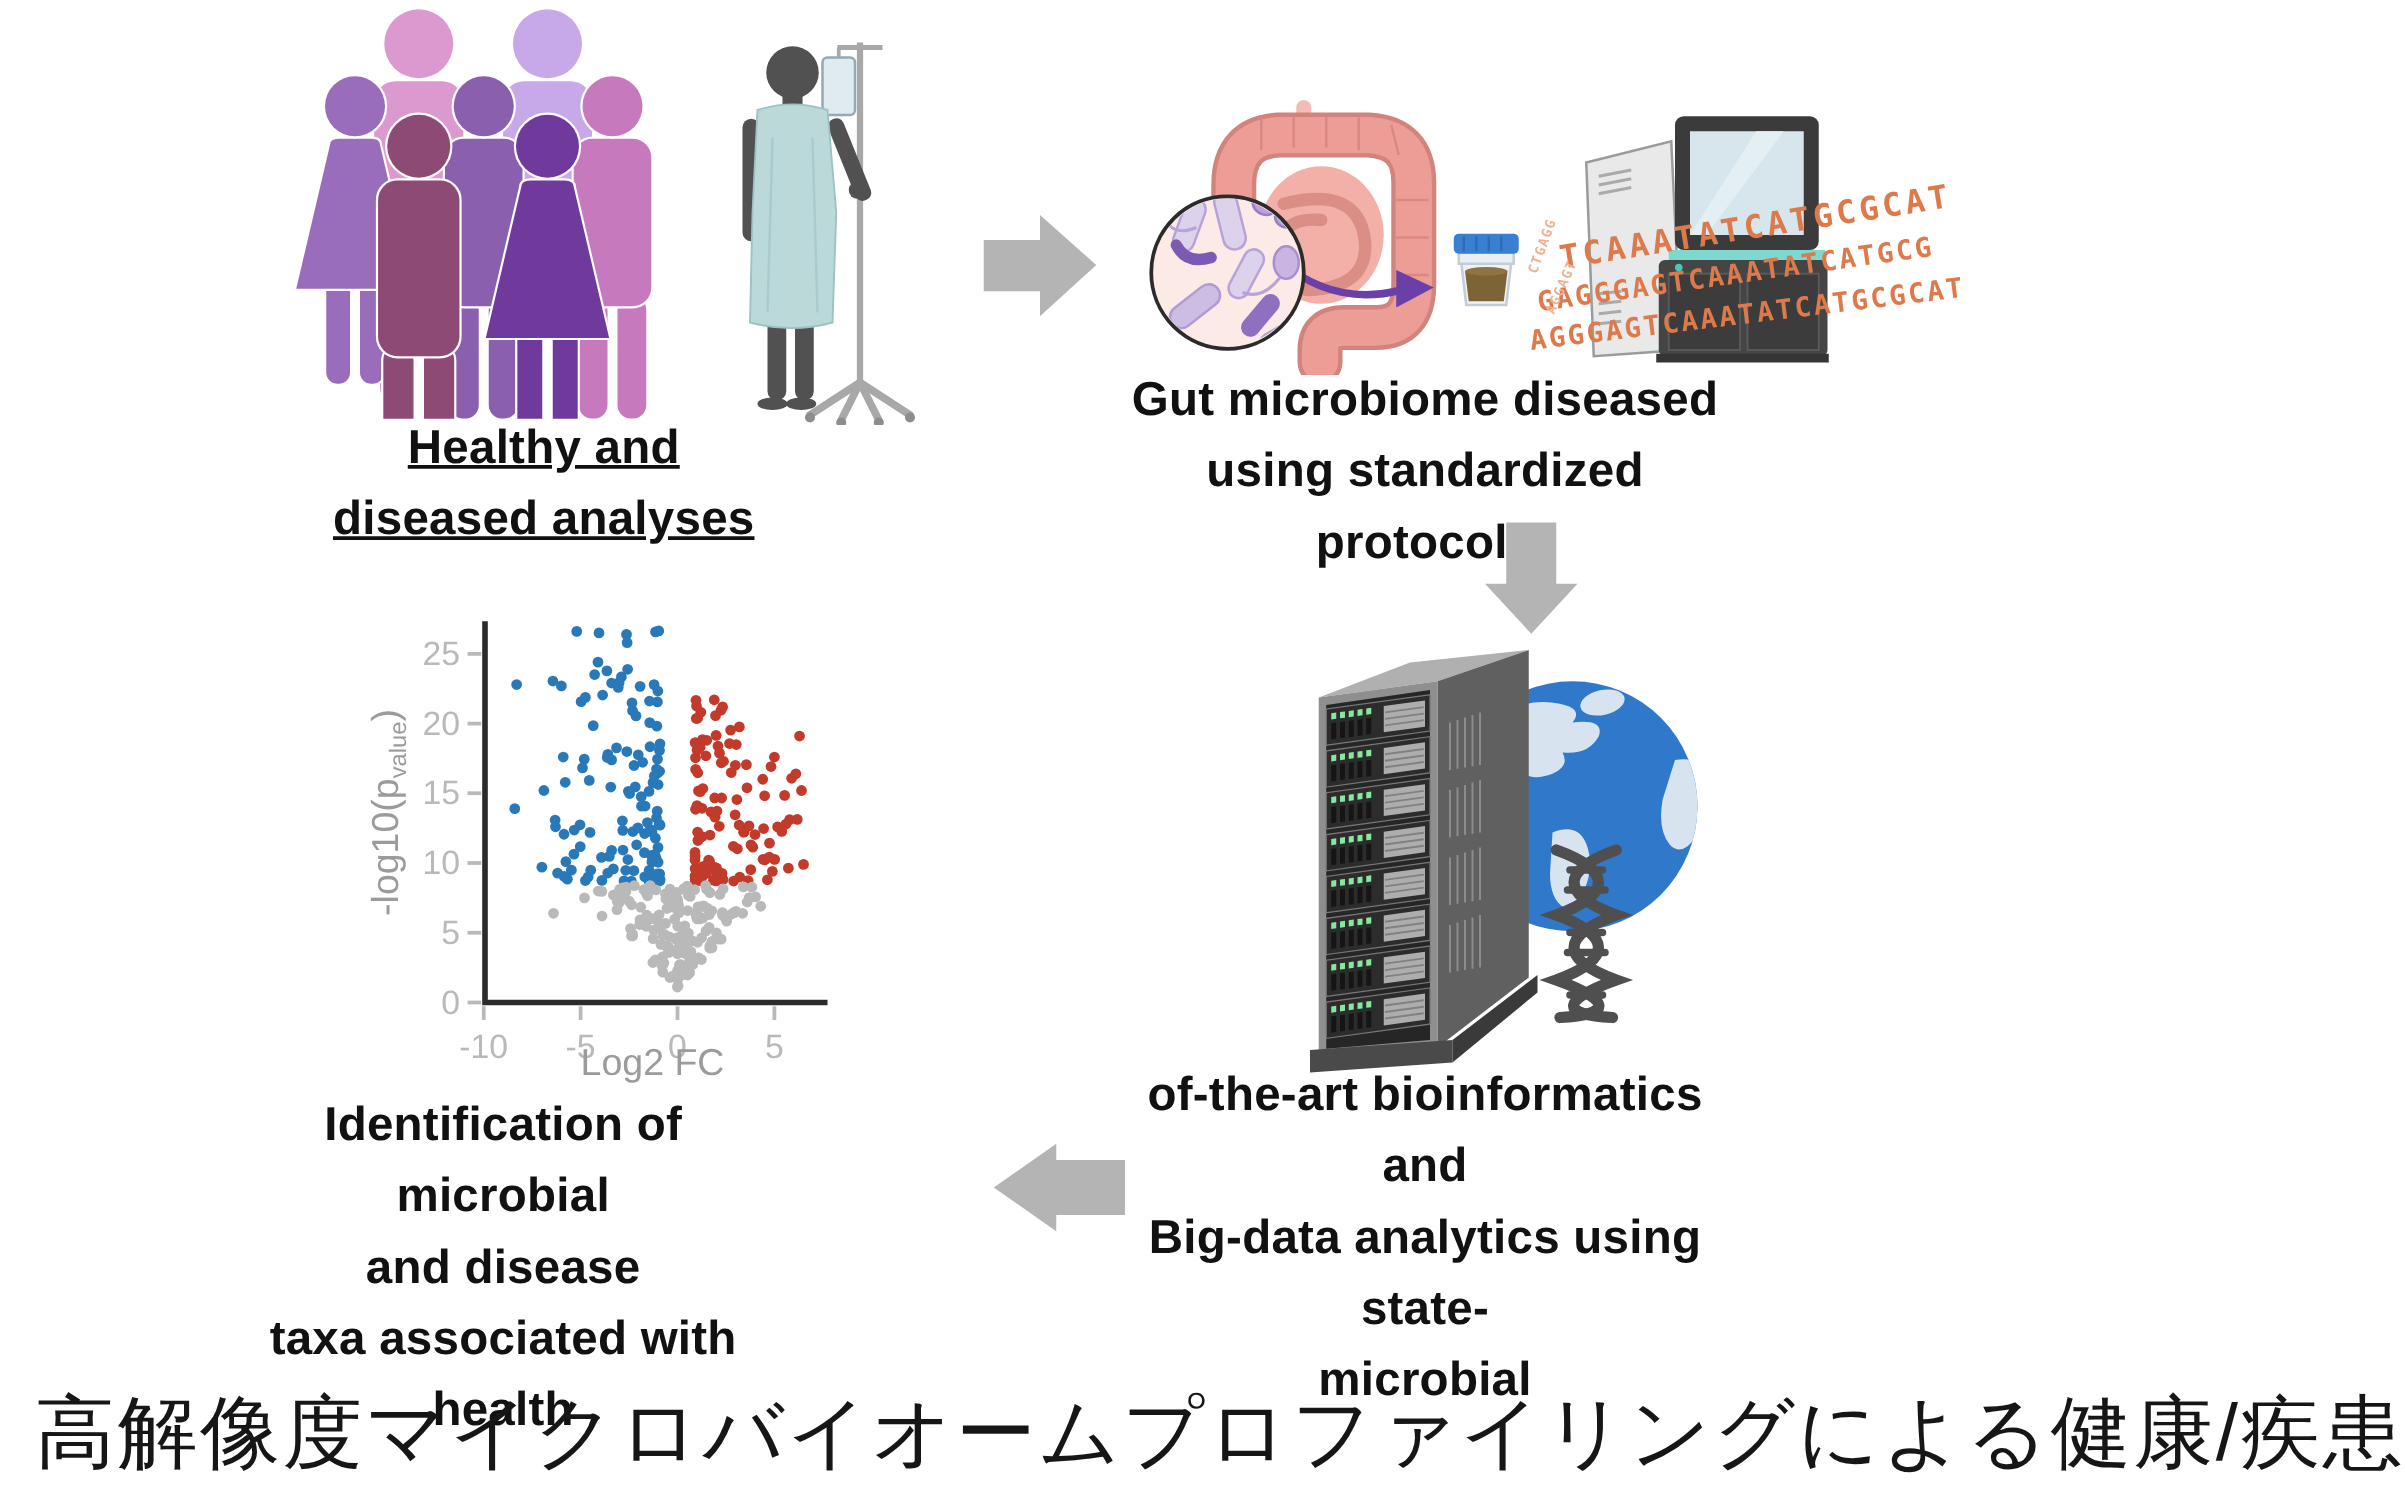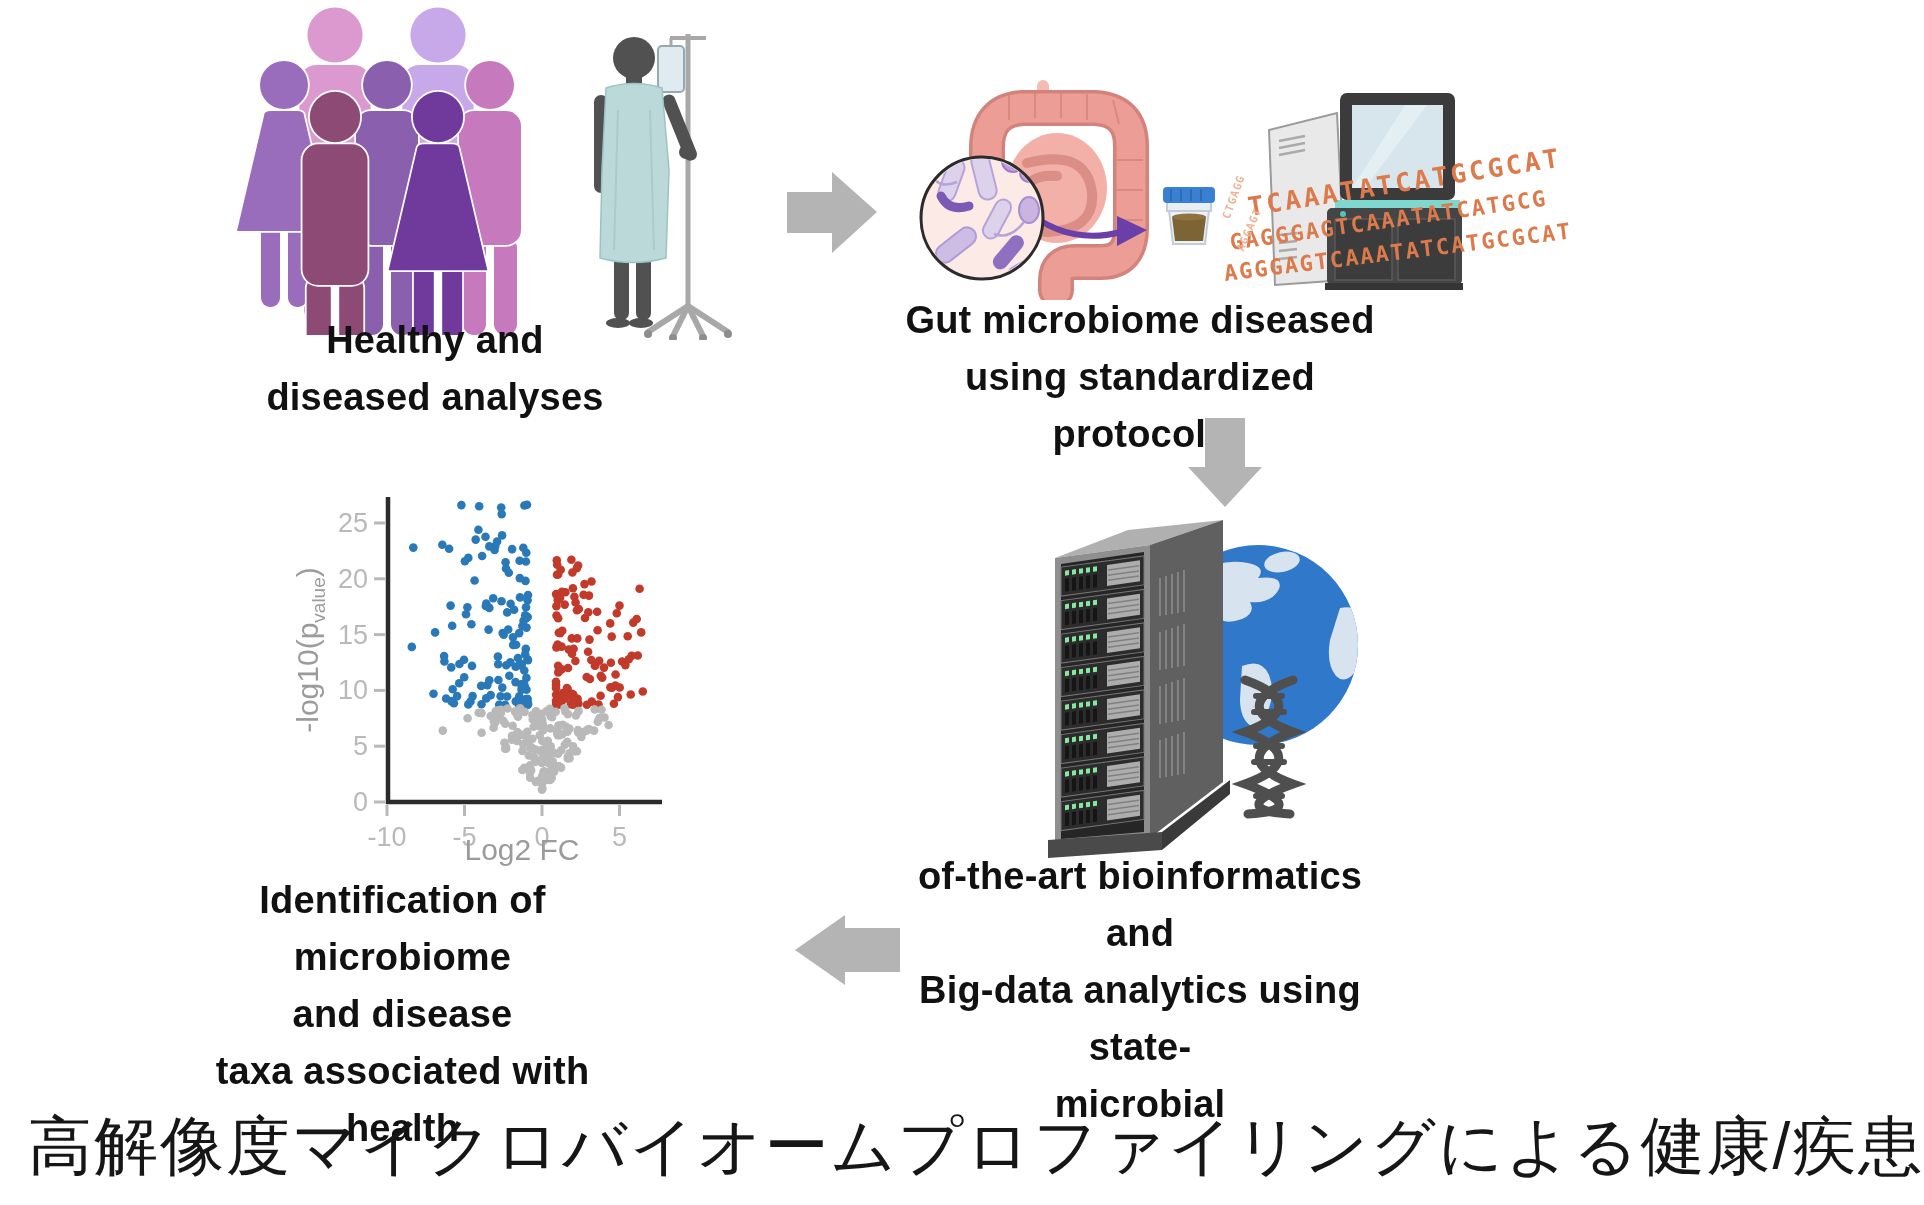--- a/index.html
+++ b/index.html
@@ -197,35 +197,35 @@
     <circle cx="88" cy="129" r="3" fill="#49c7bd"></circle>
     <rect x="70" y="198" width="138" height="7" fill="#353535"></rect>
   </svg>
 
   <div class="dna-row r0">TCAAATATCATGCGCAT</div>
   <div class="dna-row r1">GAGGGAGTCAAATATCATGCG</div>
   <div class="dna-row r2">AGGGAGTCAAATATCATGCGCAT</div>
   <div class="dna-row s0">CTGAGG</div>
   <div class="dna-row s1">AGGAGT</div>
 
-  <div class="step-label" style="left:240px;top:312px;width:390px;">
+  <div class="step-label" style="left:240px;top:330px;width:390px;text-decoration:underline;">
     <div>Healthy and</div>
     <div>diseased analyses</div>
   </div>
   <div class="step-label" style="left:890px;top:292px;width:500px;">
     <div>Gut microbiome diseased</div>
     <div>using standardized protocols</div>
   </div>
   <div class="step-label" style="left:880px;top:848px;width:520px;">
     <div>of-the-art bioinformatics and</div>
     <div>Big-data analytics using state-</div>
     <div>microbial</div>
   </div>
   <div class="step-label" style="left:170px;top:872px;width:465px;">
-    <div>Identification of microbiome</div>
+    <div>Identification of microbial</div>
     <div>and disease</div>
     <div>taxa associated with health</div>
   </div>
 
   <svg class="abs" style="left:1185px;top:412px;" width="80" height="100" viewBox="0 0 80 100">
     <polygon points="20,6 60,6 60,55 77,55 40,95 3,55 20,55" fill="#b4b4b4"></polygon>
   </svg>
 
   <svg class="abs" style="left:1040px;top:520px;" width="340" height="340" viewBox="0 0 340 340">
     <defs>

